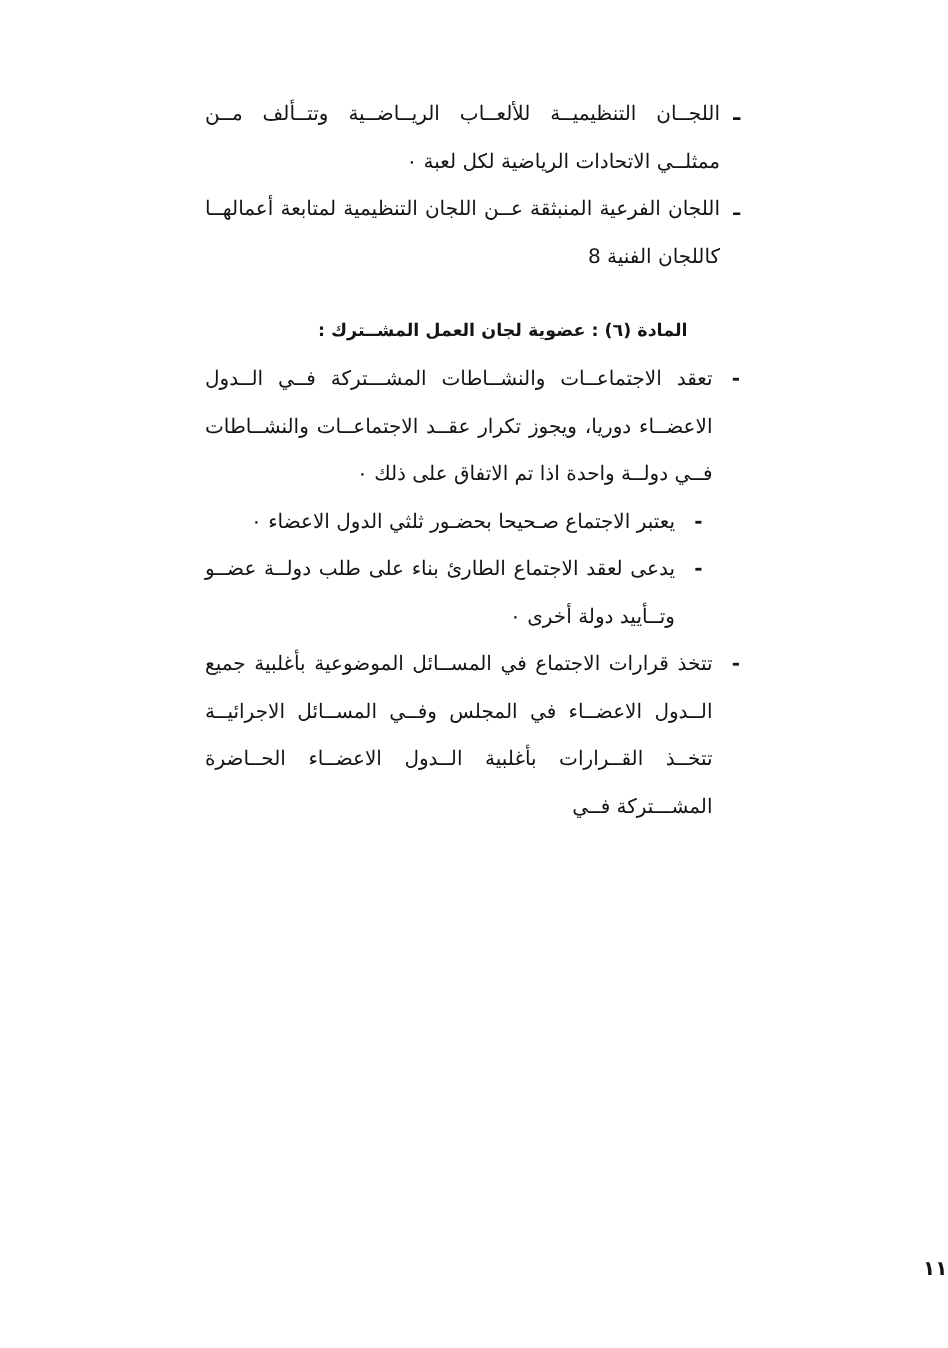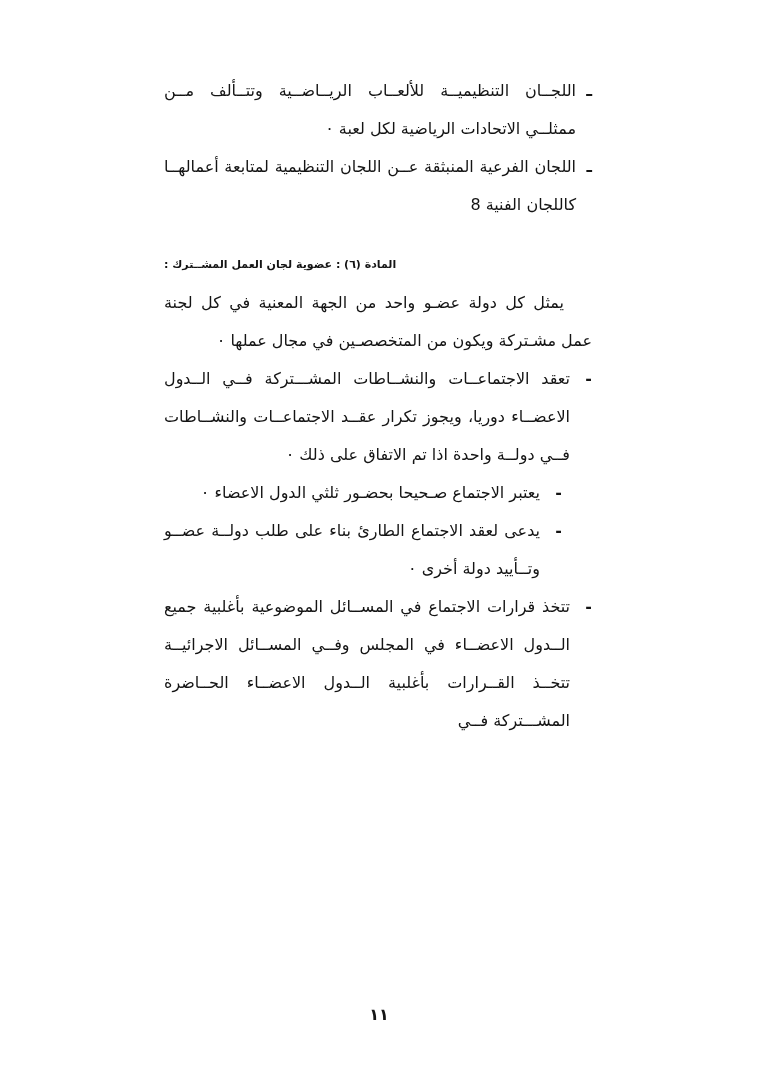--- a/index.html
+++ b/index.html
@@ -31,41 +31,41 @@
     padding-right: 16px;
   }
   .marker {
     position: absolute;
     right: 0;
     top: 0;
     font-weight: bold;
   }
   .section-heading {
     font-weight: bold;
-    font-size: 11px;
+    font-size: 14px;
     margin: 22px 42px 0 0;
-    text-align: left;
+    text-align: right;
   }
   .section-body {
     text-indent: 28px;
     margin: 0;
   }
   .sub-list .li {
     position: relative;
     padding-right: 22px;
   }
   .sub-list .li.indent {
     margin-right: 30px;
   }
   .page-number {
     position: absolute;
     top: 1005px;
     left: 0;
     width: 100%;
-    text-align: center;
+    text-align: right;
     font-size: 16px;
     font-weight: bold;
   }
 </style>
 </head>
 <body>
 
 <div class="page">
   <div class="content">
 
@@ -77,21 +77,20 @@
         <span class="marker">ـ</span>
         <span>اللجــان التنظيميــة للألعــاب الريــاضــية وتتــألف مــن ممثلــي الاتحادات الرياضية لكل لعبة ٠</span>
       </div>
       <div class="li">
         <span class="marker">ـ</span>
         <span>اللجان الفرعية المنبثقة عــن اللجان التنظيمية لمتابعة  أعمالهــا كاللجان الفنية 8</span>
       </div>
     </div>
 
     <h2 class="section-heading">المادة (٦) : عضوية لجان العمل المشــترك :</h2>
-    <p class="section-body">يمثل كل دولة عضـو واحد من الجهة المعنية في كل  لجنة عمل  مشـتركة ويكون من المتخصصـين في مجال عملها ٠</p>
 
 
     <div class="sub-list">
       <div class="li">
         <span class="marker">-</span>
         <span>تعقد الاجتماعــات والنشــاطات المشـــتركة فــي الــدول الاعضــاء دوريا،  ويجوز تكرار عقــد الاجتماعــات والنشــاطات فــي دولــة واحدة اذا تم  الاتفاق على ذلك ٠</span>
       </div>
       <div class="li indent">
         <span class="marker">-</span>
         <span>يعتبر الاجتماع صـحيحا بحضـور ثلثي الدول الاعضاء ٠</span>

